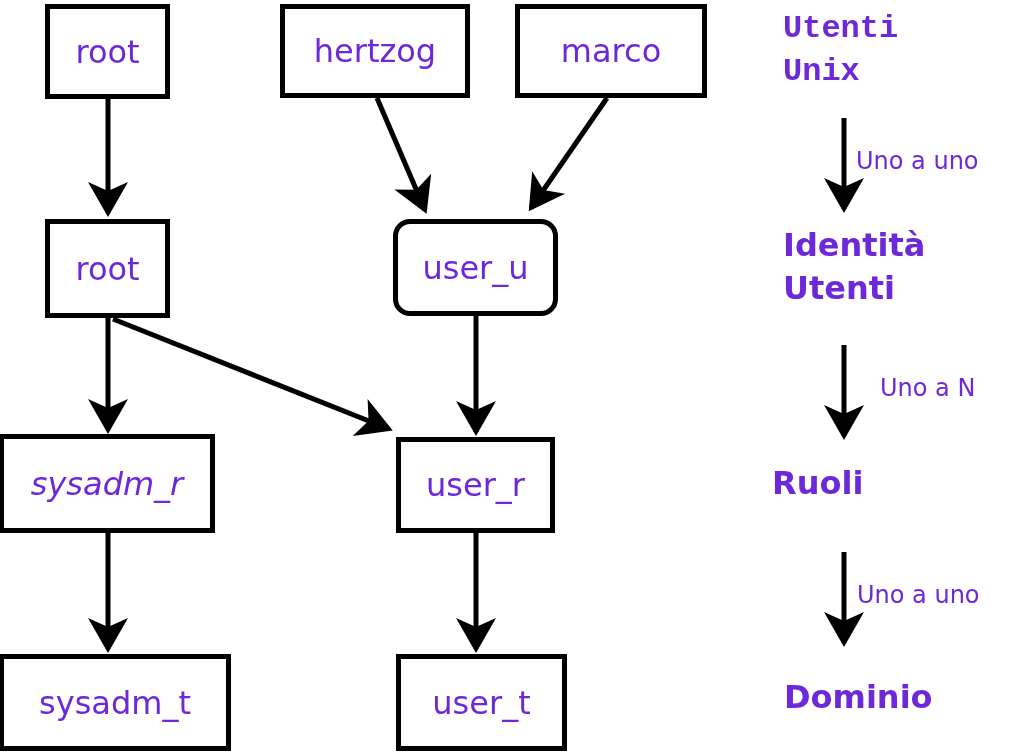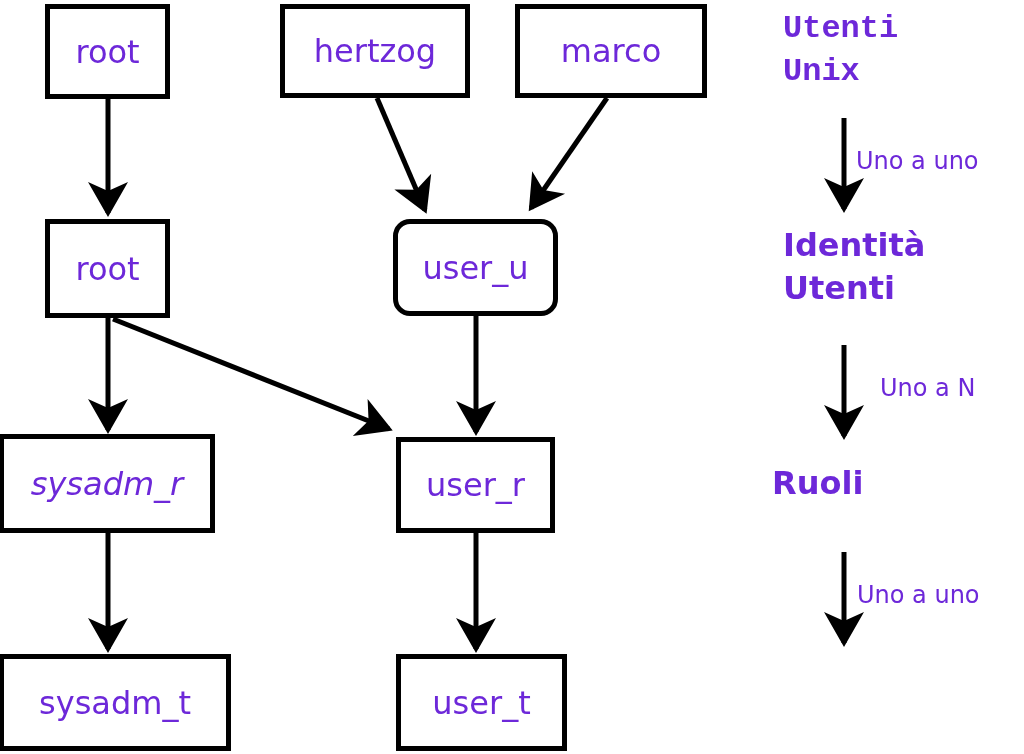--- a/index.html
+++ b/index.html
@@ -86,14 +86,15 @@
   <div class="node" style="left:396px; top:654px; width:171px; height:97px;">user_t</div>
 
   <div class="heading" style="left:783px; top:8px;font-family:Liberation Mono, monospace;">Utenti
 Unix</div>
   <div class="arrow-label" style="left:856px; top:147px;">Uno a uno</div>
   <div class="heading" style="left:783px; top:224px;">Identità
 Utenti</div>
   <div class="arrow-label" style="left:880px; top:374px;">Uno a N</div>
   <div class="heading" style="left:772px; top:462px;">Ruoli</div>
   <div class="arrow-label" style="left:857px; top:581px;">Uno a uno</div>
+  <div class="heading" style="left:784px; top:676px;">Dominio</div>
 
 </div>
 
 </body></html>

